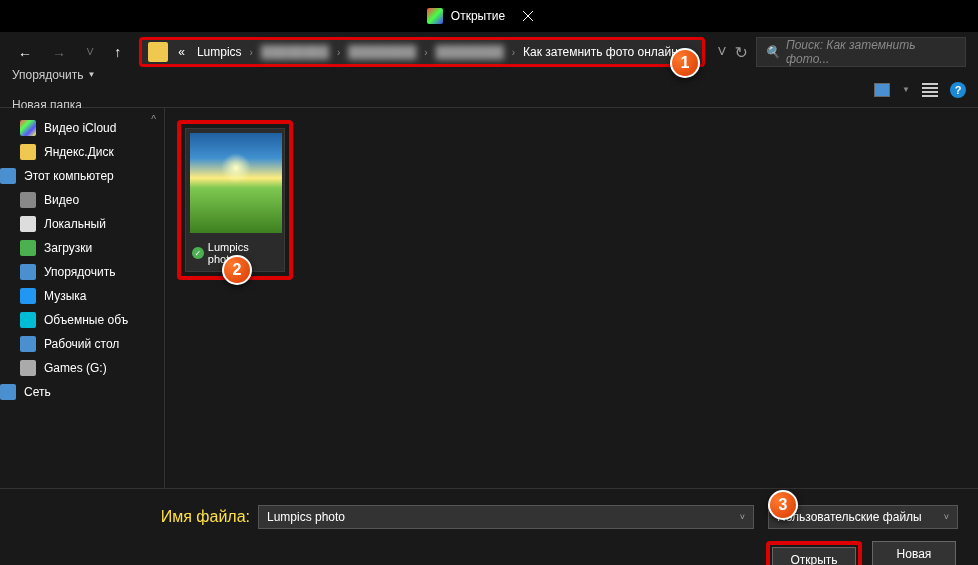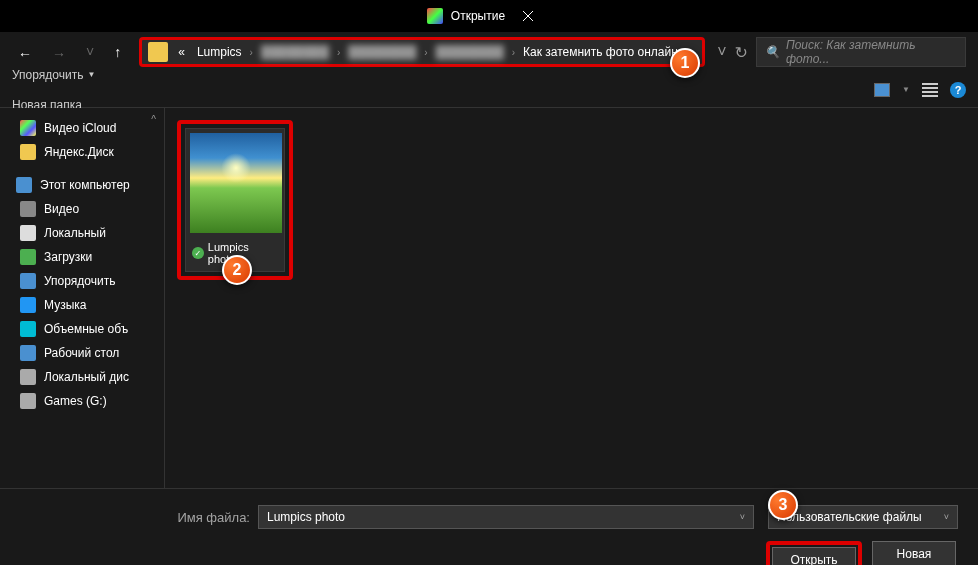--- a/index.html
+++ b/index.html
@@ -33,35 +33,35 @@
     .toolbar-btn { display: flex; align-items: center; gap: 4px; cursor: pointer; }
     .toolbar-right { display: flex; gap: 12px; align-items: center; }
     .view-icon { width: 16px; height: 14px; display: inline-block; }
     .view-icon.pic { background: linear-gradient(#4a90d0, #4a90d0); border: 1px solid #666; }
     .view-icon.list { background: repeating-linear-gradient(0deg, #ccc 0 2px, transparent 2px 4px); }
     .help-icon { width: 16px; height: 16px; background: #1b89d6; border-radius: 50%; color: #fff; display: flex; align-items: center; justify-content: center; font-size: 11px; font-weight: bold; }
     
     .main-area { display: flex; height: 380px; }
     .sidebar { width: 165px; background: #191919; padding: 8px 0; color: #fff; font-size: 12px; overflow: hidden; border-right: 1px solid #333; position: relative; }
     .sidebar-item { display: flex; align-items: center; gap: 8px; padding: 4px 10px 4px 20px; cursor: pointer; white-space: nowrap; }
-    .sidebar-item.root { padding-left: 16px; margin-top: 9px; }
+    .sidebar-item.root { padding-left: 0; margin-top: 0; }
     .sidebar-icon { width: 16px; height: 16px; flex-shrink: 0; border-radius: 2px; }
     .chevron-up { position: absolute; top: 6px; right: 8px; color: #999; font-size: 10px; }
     
     .content { flex: 1; background: #191919; padding: 12px; position: relative; }
     .thumbnail-wrap { display: inline-block; border: 4px solid #d00; border-radius: 4px; padding: 4px; }
     .thumbnail { width: 100px; background: #2b2b2b; border: 1px solid #3a3a3a; padding: 4px; }
     .thumb-img { width: 92px; height: 100px; background: linear-gradient(180deg, #2060a0 0%, #4090d0 25%, #ffec80 45%, #7dc850 55%, #3d8020 100%); position: relative; }
     .thumb-img::after { content: ''; position: absolute; left: 50%; top: 35%; width: 30px; height: 30px; background: radial-gradient(circle, #fffec0 0%, rgba(255,254,192,0) 70%); transform: translate(-50%, -50%); }
     .thumb-label { display: flex; align-items: center; gap: 4px; color: #fff; font-size: 11px; margin-top: 6px; padding: 2px; }
     .check-icon { width: 12px; height: 12px; border-radius: 50%; background: #4caf50; display: flex; align-items: center; justify-content: center; color: #fff; font-size: 8px; }
     
     .bottom-bar { background: #191919; padding: 16px 20px 20px; border-top: 1px solid #333; }
     .filename-row { display: flex; align-items: center; gap: 8px; margin-bottom: 12px; }
-    .filename-label { color: #a3a3a3; font-size: 13px; width: 230px; text-align: right; }
+    .filename-label { color: #fde047; font-size: 16px; width: 230px; text-align: right; }
     .filename-input { flex: 1; height: 24px; background: #333; border: 1px solid #555; color: #fff; padding: 0 8px; font-size: 12px; display: flex; align-items: center; justify-content: space-between; }
     .filetype-select { width: 190px; height: 24px; background: #333; border: 1px solid #555; color: #fff; padding: 0 8px; font-size: 12px; display: flex; align-items: center; justify-content: space-between; margin-left: 6px; }
     .dropdown-arrow { font-size: 9px; color: #aaa; }
     
     .button-row { display: flex; justify-content: flex-end; gap: 10px; padding-right: 2px; }
     .open-btn-wrap { border: 4px solid #d00; border-radius: 4px; padding: 2px; }
     .dialog-btn { height: 26px; min-width: 84px; background: #333; border: 1px solid #666; color: #fff; font-size: 12px; padding: 0 14px; cursor: pointer; display: flex; align-items: center; justify-content: center; gap: 6px; }
     
     .callout { position: absolute; width: 30px; height: 30px; border-radius: 50%; background: radial-gradient(circle at 30% 30%, #ff7a2e, #d93900); border: 2px solid #fff; color: #fff; font-weight: bold; font-size: 16px; display: flex; align-items: center; justify-content: center; box-shadow: 0 2px 6px rgba(0,0,0,0.6); z-index: 100; }
     .callout.c1 { top: 48px; left: 670px; }
@@ -171,25 +171,25 @@
       <div class="sidebar-item">
           <span class="sidebar-icon" style="background:#00bcd4"></span>
           <span>Объемные объ</span>
         </div>
       <div class="sidebar-item">
           <span class="sidebar-icon" style="background:#4a90d0"></span>
           <span>Рабочий стол</span>
         </div>
       <div class="sidebar-item">
           <span class="sidebar-icon" style="background:#aaa"></span>
-          <span>Локальный дис</span>
-        </div>
-      <div class="sidebar-item">
-          <span class="sidebar-icon" style="background:#aaa"></span>
           <span>Games (G:)</span>
+        </div>
+      <div class="sidebar-item root">
+          <span class="sidebar-icon" style="background:#4a90d0"></span>
+          <span>Сеть</span>
         </div>
     </div>
     <div class="content">
       <div class="thumbnail-wrap">
         <div class="thumbnail">
           <div class="thumb-img"></div>
           <div class="thumb-label">
             <span class="check-icon">✓</span>
             <span>Lumpics photo</span>
           </div>

